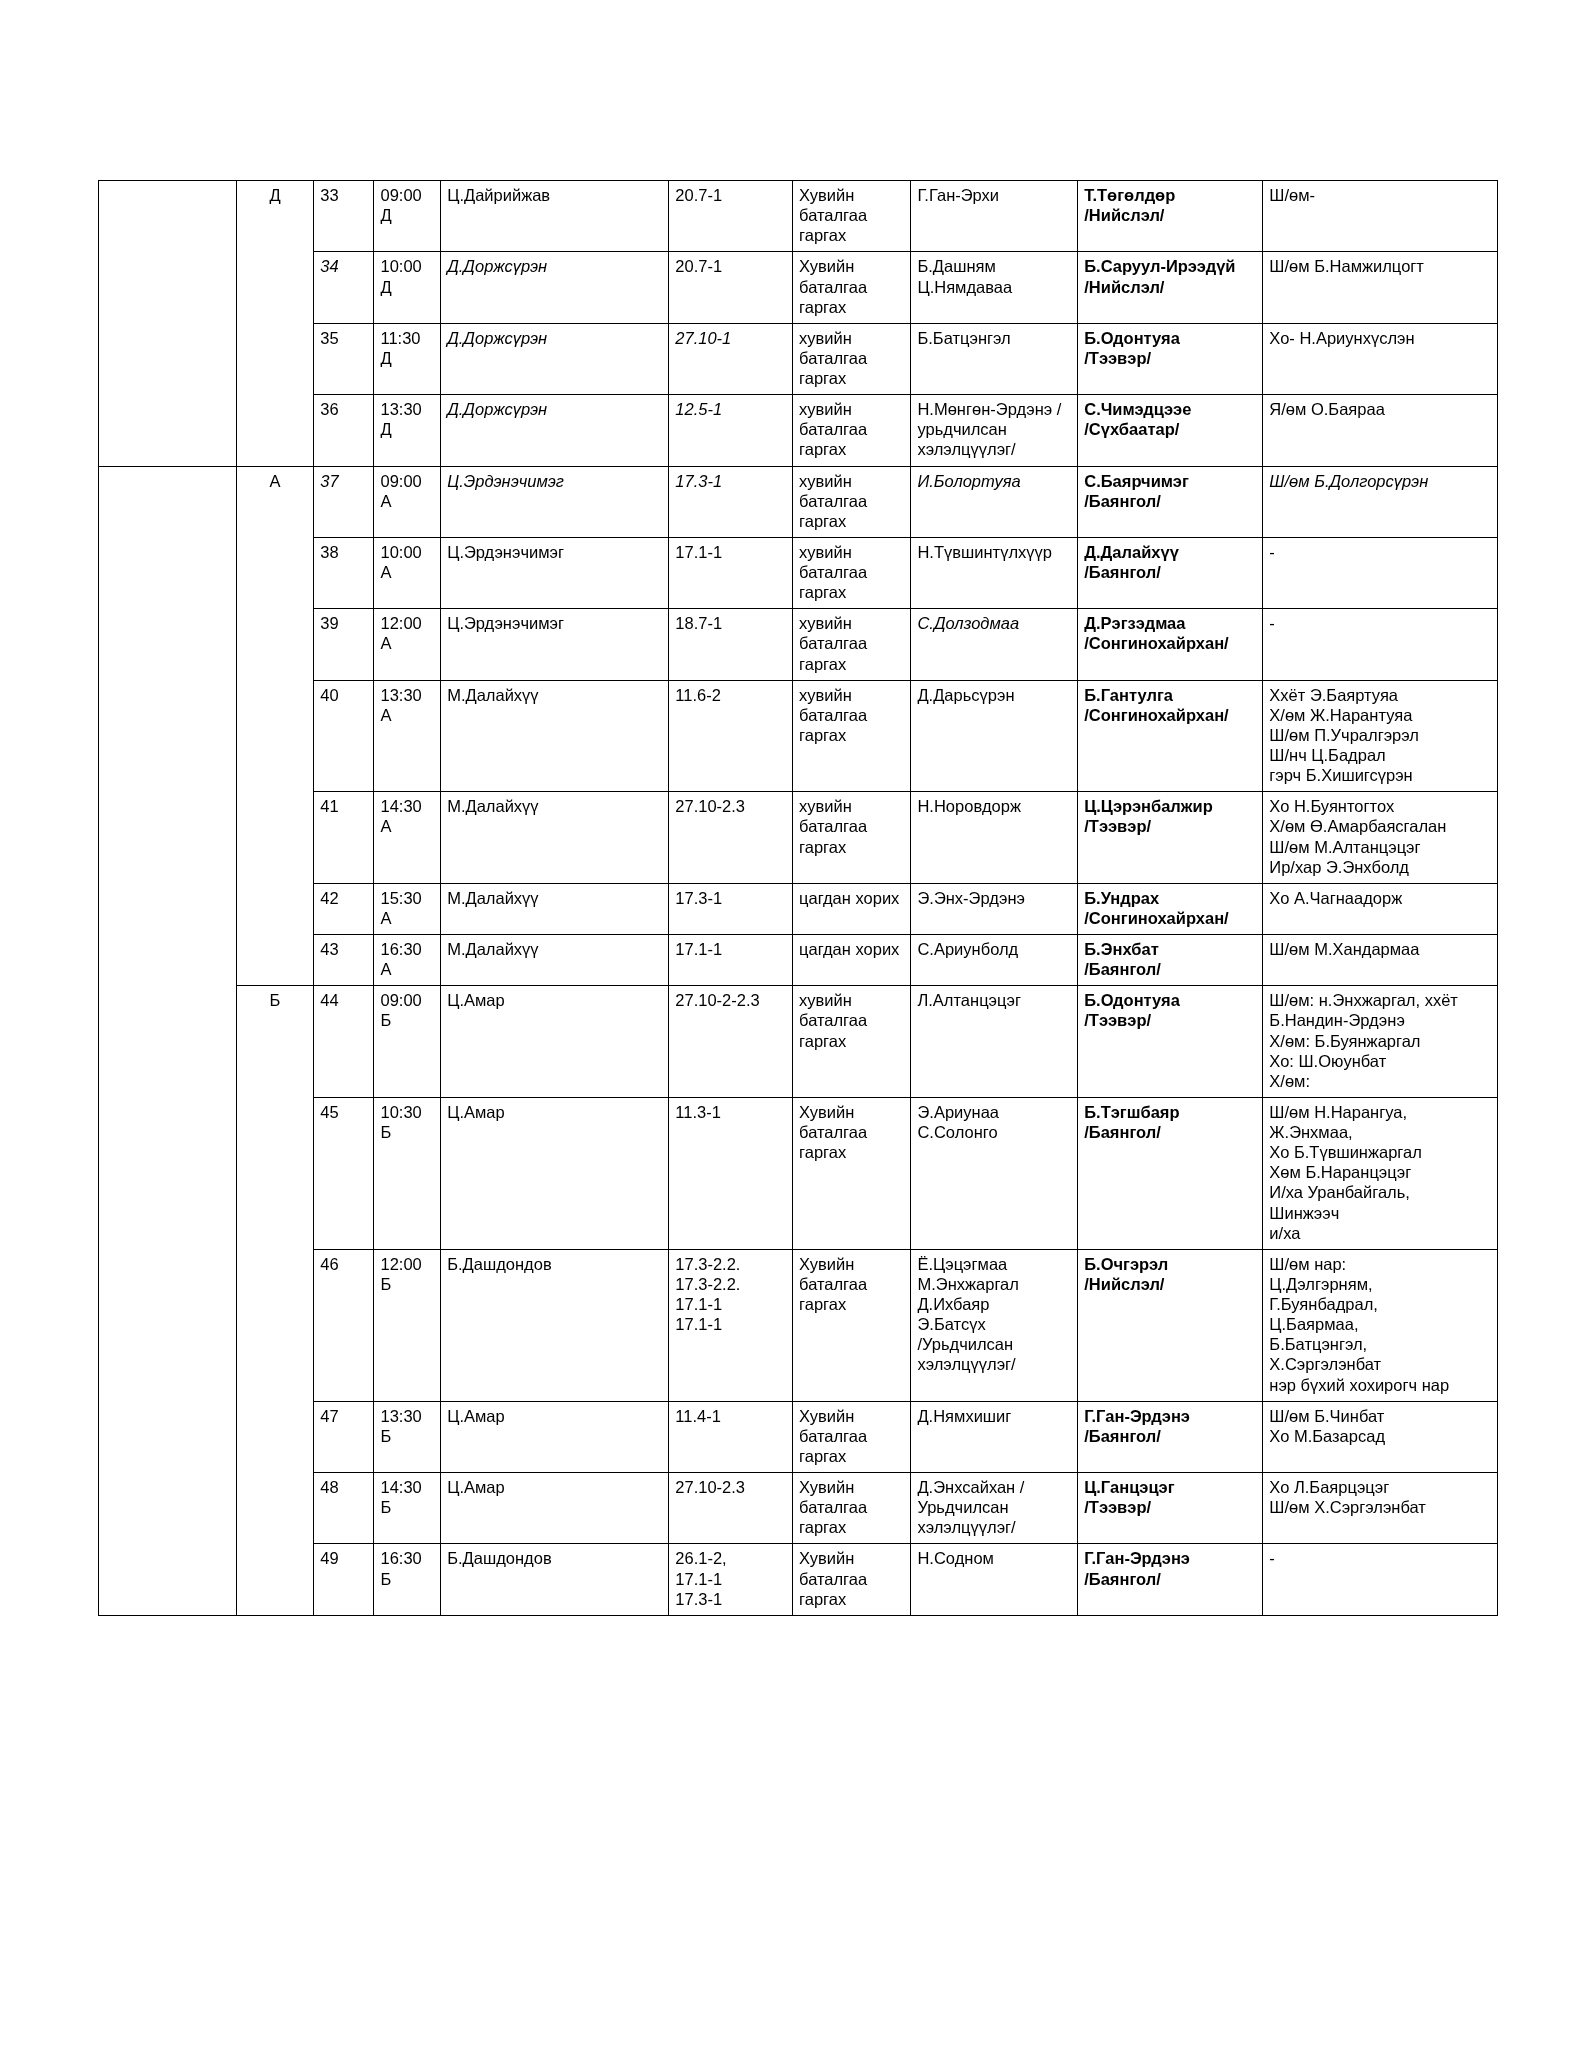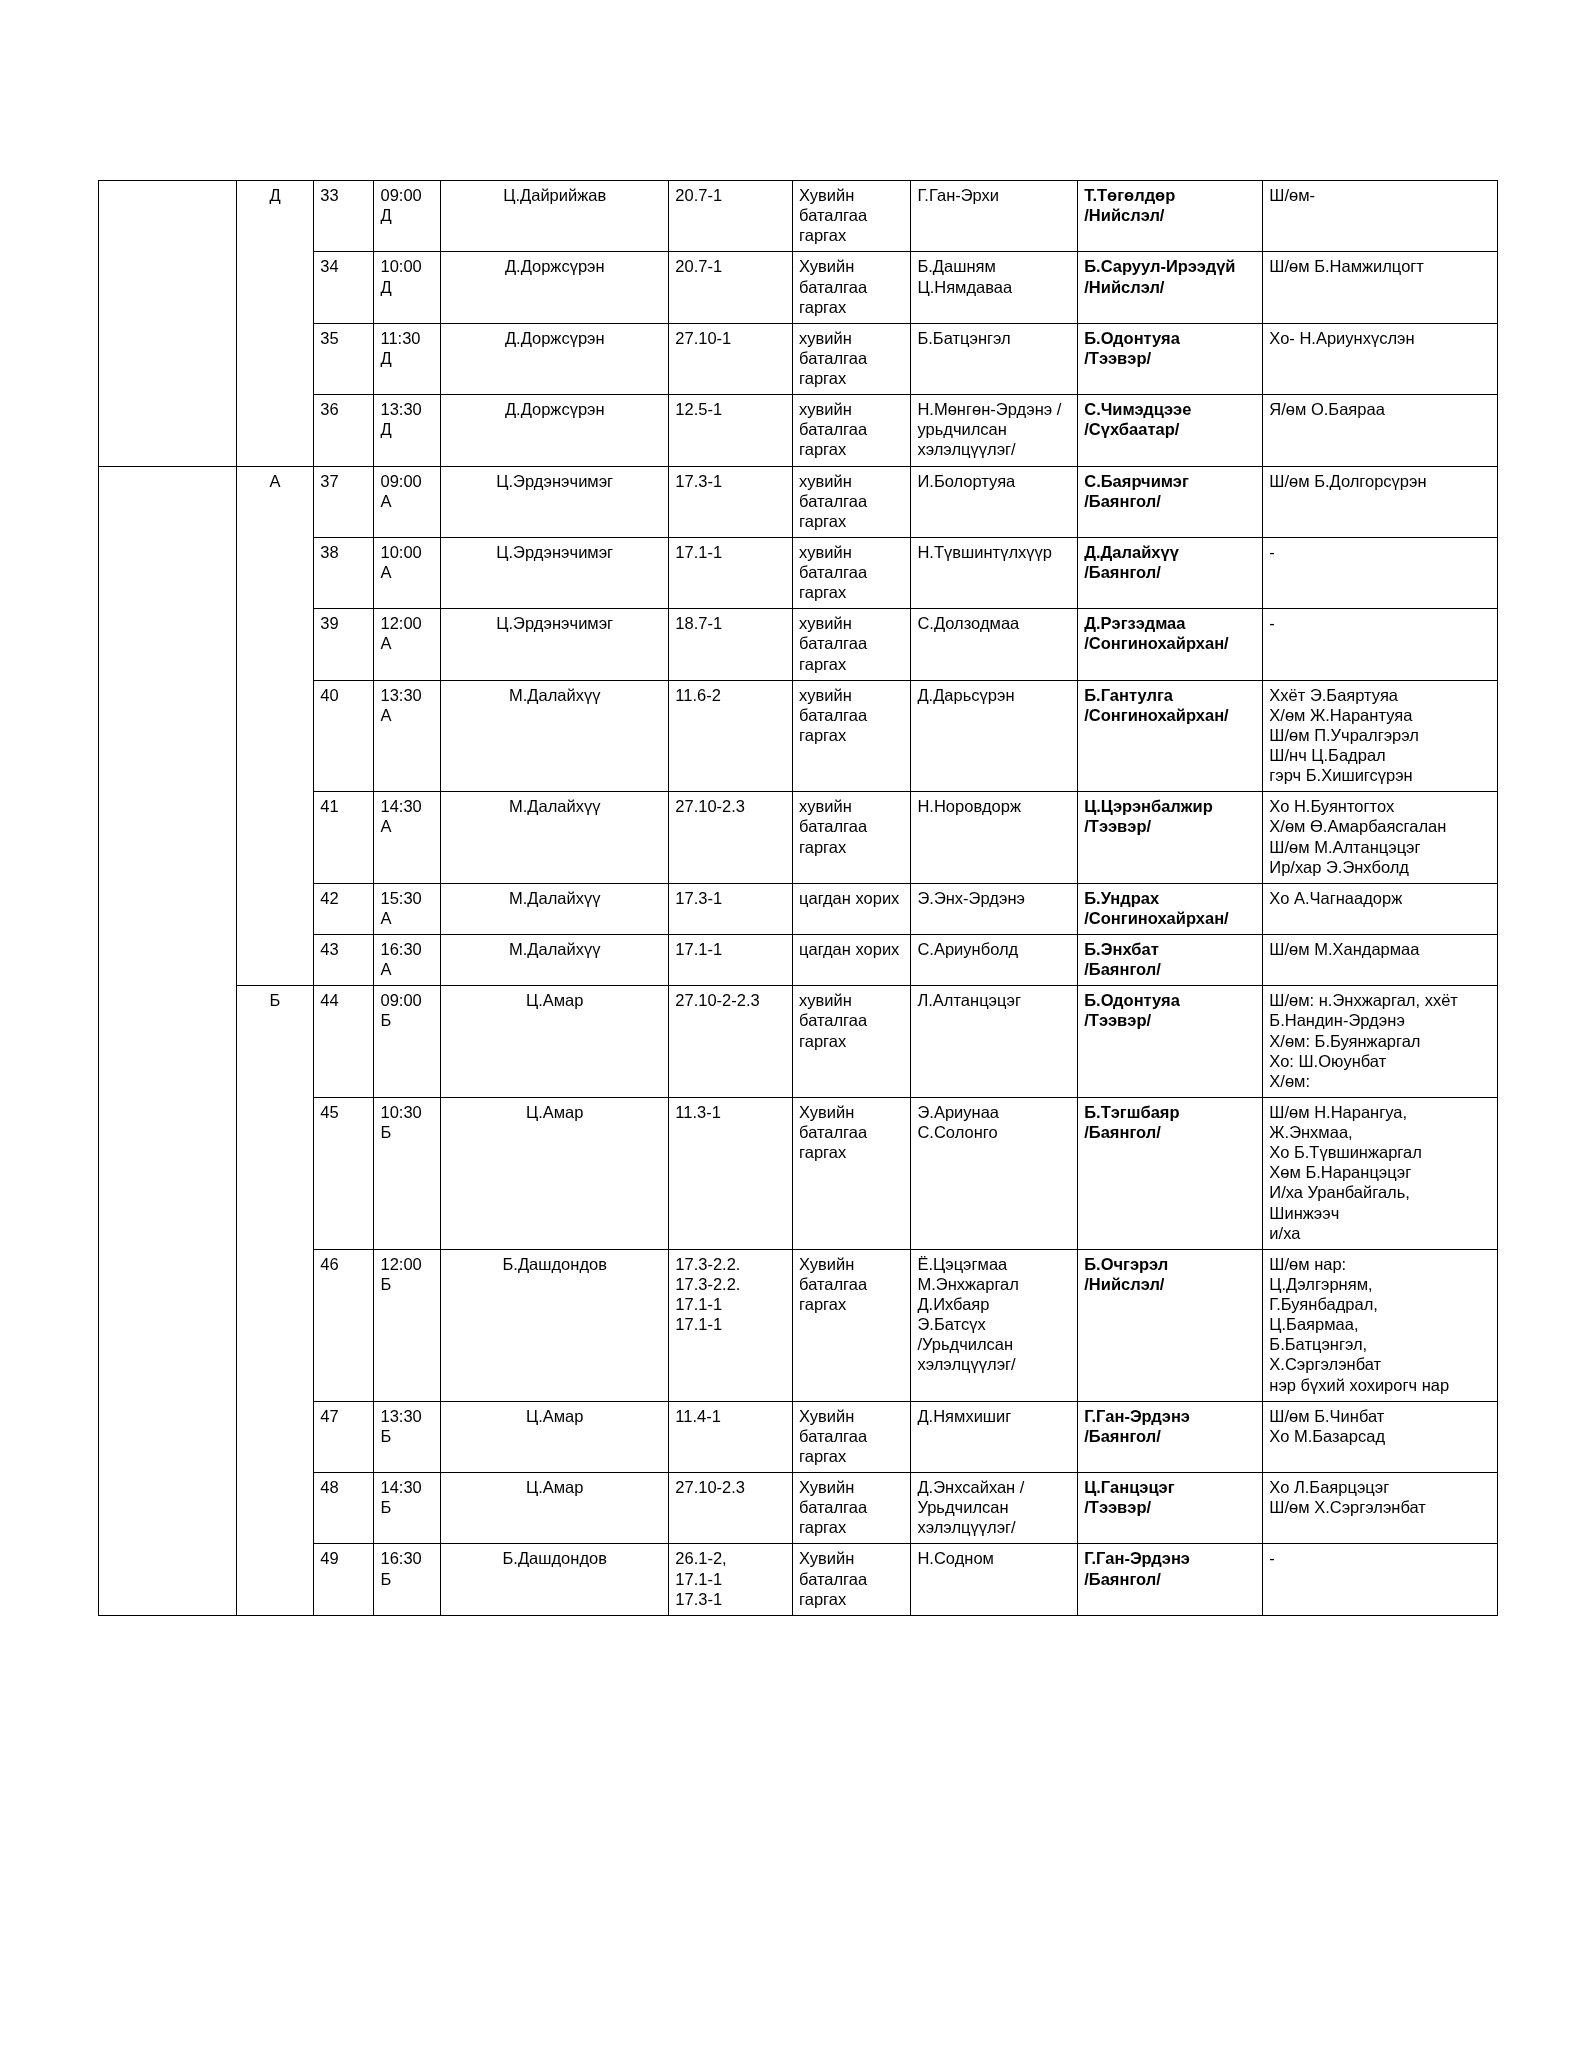--- a/index.html
+++ b/index.html
@@ -38,27 +38,27 @@
     font-size: 16.5px;
     line-height: 1.22;
     font-family: "Liberation Sans", sans-serif;
     word-wrap: break-word;
     overflow-wrap: break-word;
   }
   td.c-blank   { width: 128px; border-left: 1px solid #000; }
   td.c-group   { width: 72px;  text-align: center; vertical-align: middle; }
   td.c-no      { width: 56px;  text-align: left; vertical-align: bottom; }
   td.c-time    { width: 62px;  }
-  td.c-judge   { width: 212px; text-align: center; }
+  td.c-judge   { width: 212px; }
   td.c-article { width: 115px; }
   td.c-type    { width: 110px; }
   td.c-party   { width: 155px; }
   td.c-org     { width: 172px; font-weight: bold; }
   td.c-notes   { width: 218px; }
-  .vmid { vertical-align: middle; }
+  .vmid { vertical-align: middle; font-style: italic; }
   .vbot { vertical-align: bottom; }
   .pre { white-space: pre-line; }
 </style>
 </head>
 <body>
 
 <div class="page">
   <div class="sheet">
     <table class="schedule">
       <colgroup>

